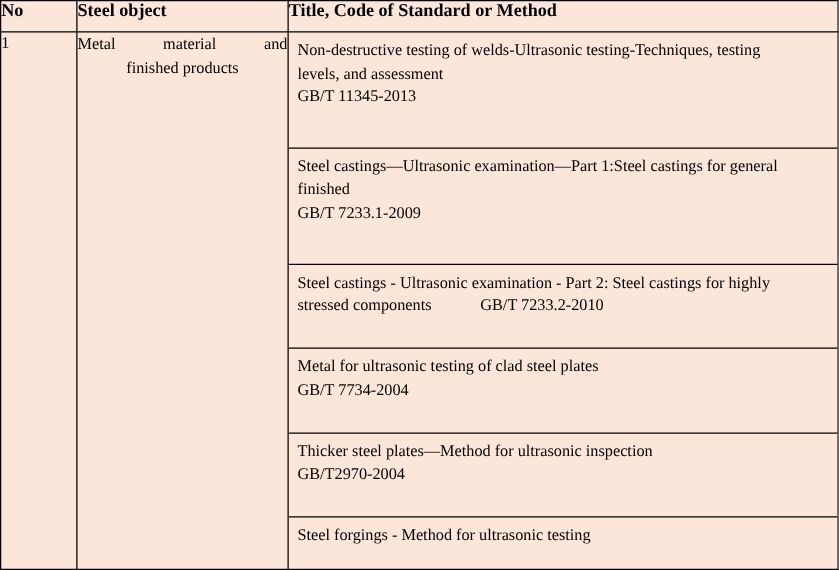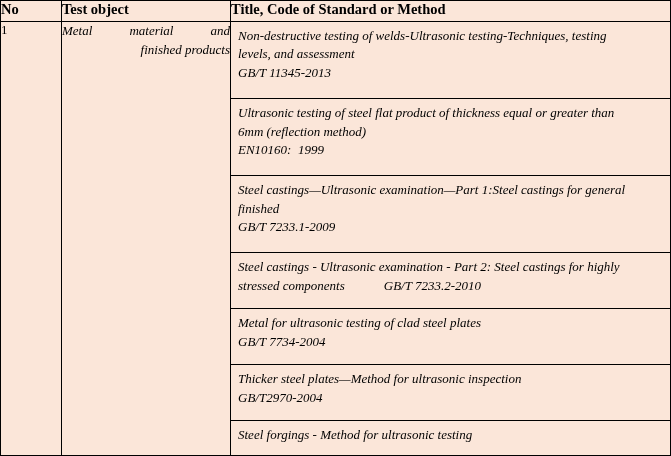--- a/index.html
+++ b/index.html
@@ -54,21 +54,21 @@
     font-size: 13px;
     padding: 4px 8px 4px 8px;
     vertical-align: middle;
     line-height: 1.45;
   }
   td.col-obj .justified {
     text-align: justify;
     text-align-last: justify;
   }
   td.col-obj .plain {
-    text-align: right;
+    text-align: center;
   }
   td.nested-host {
     padding: 0;
     border: 1px solid #000;
   }
   table.inner {
     border-collapse: collapse;
     width: 100%;
     height: 100%;
     table-layout: fixed;
@@ -81,62 +81,54 @@
     line-height: 1.42;
     background: #fbe6d9;
     vertical-align: top;
   }
   table.inner tr:last-child td {
     border-bottom: none;
   }
   .line {
     display: block;
     white-space: pre-wrap;
-    font-style: italic;
   }
   .no-cell-inner {
     display: block;
   }
   .hdr-no { width: 60px; }
   .hdr-obj { width: 168px; }
 </style>
 </head>
 <body>
 
 <div class="doc-wrap">
   <table class="std-table">
     <tbody>
       <tr>
         <th class="hdr hdr-no">No</th>
-        <th class="hdr hdr-obj">Test object</th>
+        <th class="hdr hdr-obj">Steel object</th>
         <th class="hdr">Title, Code of Standard or Method</th>
       </tr>
       <tr>
         <td class="col-no">
           <span class="no-cell-inner">1</span>
         </td>
         <td class="col-obj">
           <span class="line justified">Metal material and</span>
           <span class="line plain">finished products</span>
         </td>
         <td class="nested-host">
           <table class="inner">
             <tbody>
               <tr>
                 <td>
                   <span class="line">Non-destructive testing of welds-Ultrasonic testing-Techniques, testing</span>
                   <span class="line">levels, and assessment</span>
                   <span class="line">GB/T 11345-2013</span>
-                </td>
-              </tr>
-              <tr>
-                <td>
-                  <span class="line">Ultrasonic testing of steel flat product of thickness equal or greater than</span>
-                  <span class="line">6mm (reflection method)</span>
-                  <span class="line">EN10160:  1999</span>
                 </td>
               </tr>
               <tr>
                 <td>
                   <span class="line">Steel castings—Ultrasonic examination—Part 1:Steel castings for general</span>
                   <span class="line">finished</span>
                   <span class="line">GB/T 7233.1-2009</span>
                 </td>
               </tr>
               <tr>

